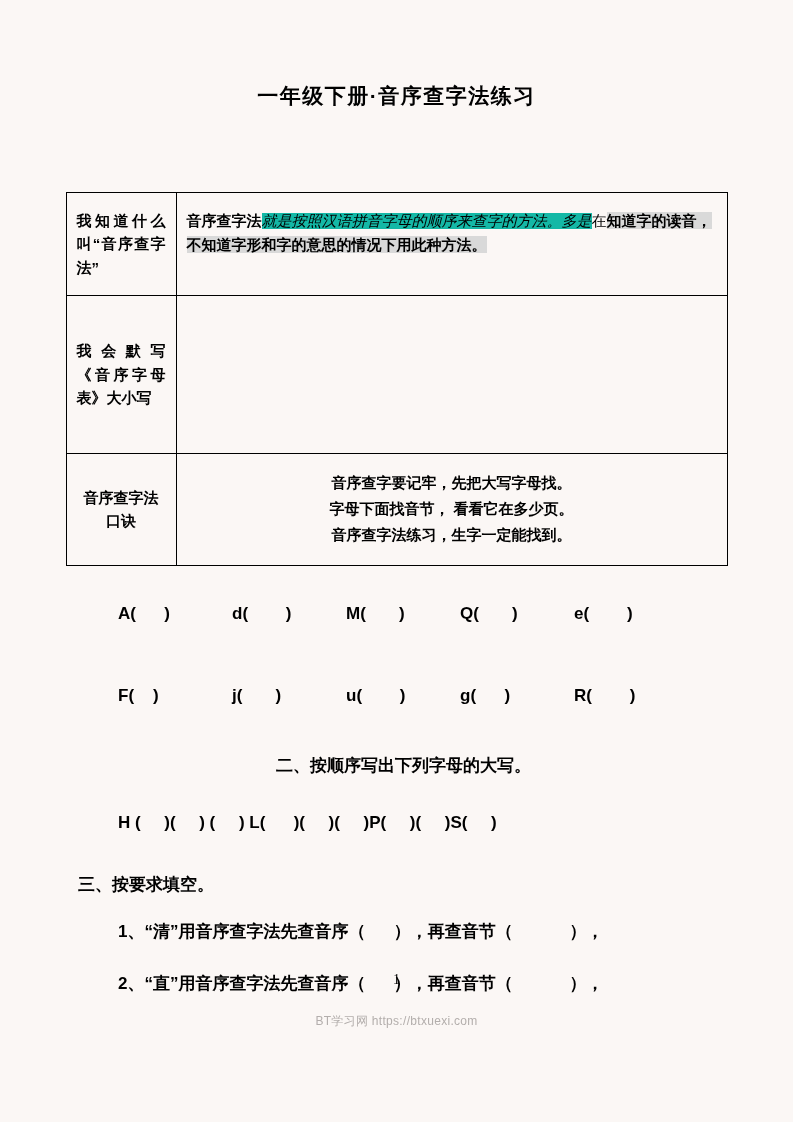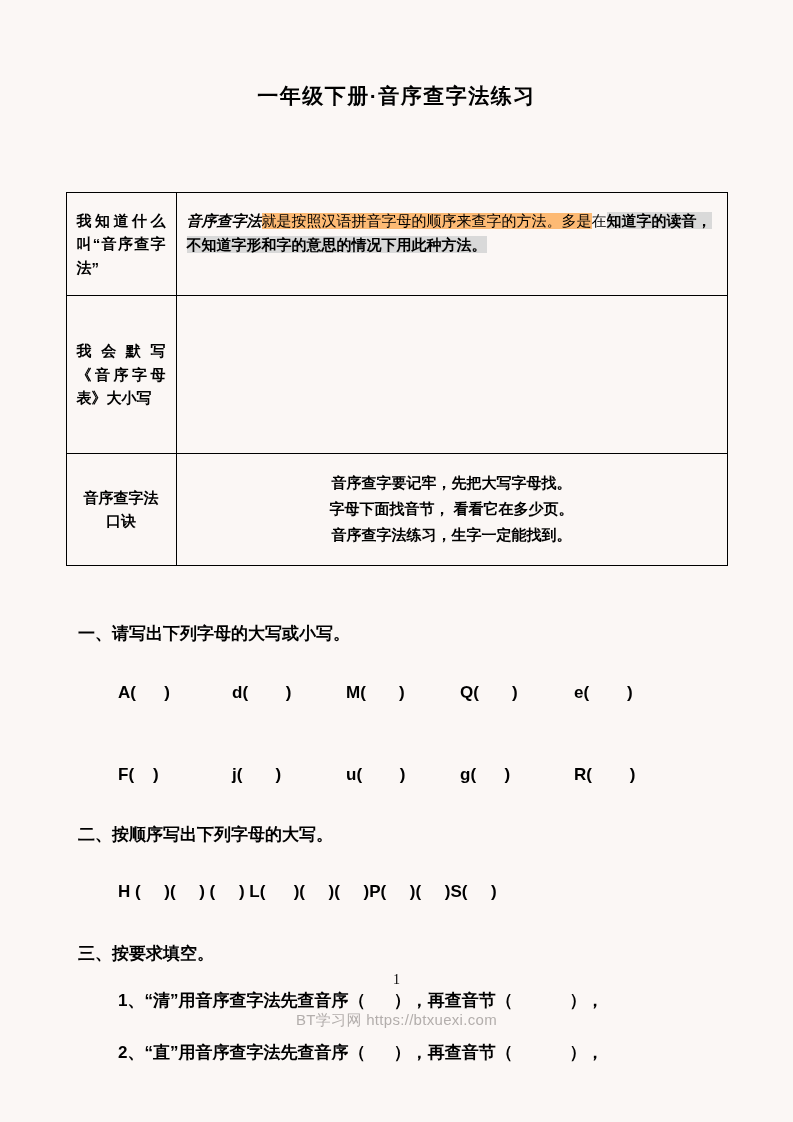--- a/index.html
+++ b/index.html
@@ -40,38 +40,38 @@
     font-weight:bold;
     font-family:"Liberation Sans", sans-serif;
     text-align:justify;
     font-size:14.5px;
   }
   tr.r1 td { height:88px; }
   tr.r2 td { height:158px;margin-left:14px; }
   tr.r3 td { height:104px; }
   tr.r2 td, tr.r3 td { vertical-align:middle; }
   td.label-center { text-align:center; }
-  .seg-bold { font-weight:bold; font-family:"Liberation Sans", sans-serif;font-style:italic; }
-  .seg-hl { background:#fdba74; }
+  .seg-bold { font-weight:bold; font-family:"Liberation Sans", sans-serif; }
+  .seg-hl { background:#14b8a6;font-style:italic; }
   .seg-hl-bold { background:#d9d9d9; font-weight:bold; font-family:"Liberation Sans", sans-serif; }
   td.rhyme-cell {
     text-align:center;
     font-weight:bold;
     font-family:"Liberation Sans", sans-serif;
     font-size:15.5px;
   }
   td.rhyme-cell .rhyme-line { line-height:1.75; white-space:pre; }
   .section-heading {
     font-family:"Liberation Sans", sans-serif;
     font-weight:bold;
     font-size:17px;
     margin-left:14px;
   }
   .h1gap { margin-top:56px; }
-  .h2gap { margin-top:38px; }
+  .h2gap { margin-top:48px;text-align:center; }
   .h3gap { margin-top:14px; }
   .letters-row {
     display:flex;
     margin-left:54px;
     margin-top:38px;
     font-family:"Liberation Sans", sans-serif;
     font-weight:bold;
     font-size:17px;
   }
   .letters-row.second { margin-top:62px; }
@@ -99,21 +99,21 @@
     width:100%;
     text-align:center;
     font-size:14px;
     font-family:"Liberation Serif", serif;
   }
   .site-footer {
     position:absolute;
     bottom:26px; left:0;
     width:100%;
     text-align:center;
-    font-size:15px;
+    font-size:12px;
     color:#b3aeac;
     font-family:"Liberation Sans", sans-serif;
     letter-spacing:0.3px;
   }
 </style>
 </head>
 <body>
 
 <div class="page">
 
@@ -133,21 +133,20 @@
       <td class="label-cell label-center">音序查字法口诀</td>
       <td class="rhyme-cell">
         <div class="rhyme-line">音序查字要记牢，先把大写字母找。</div>
         <div class="rhyme-line">字母下面找音节， 看看它在多少页。</div>
         <div class="rhyme-line">音序查字法练习，生字一定能找到。</div>
       </td>
     </tr>
   </tbody>
     </table>
 
-  <div class="section-heading h1gap">一、请写出下列字母的大写或小写。</div>
 
   <div class="letters-row">
     <span class="letter-item">A(      )</span>
     <span class="letter-item">d(        )</span>
     <span class="letter-item">M(       )</span>
     <span class="letter-item">Q(       )</span>
     <span class="letter-item">e(        )</span>
   </div>
 
   <div class="letters-row second">

